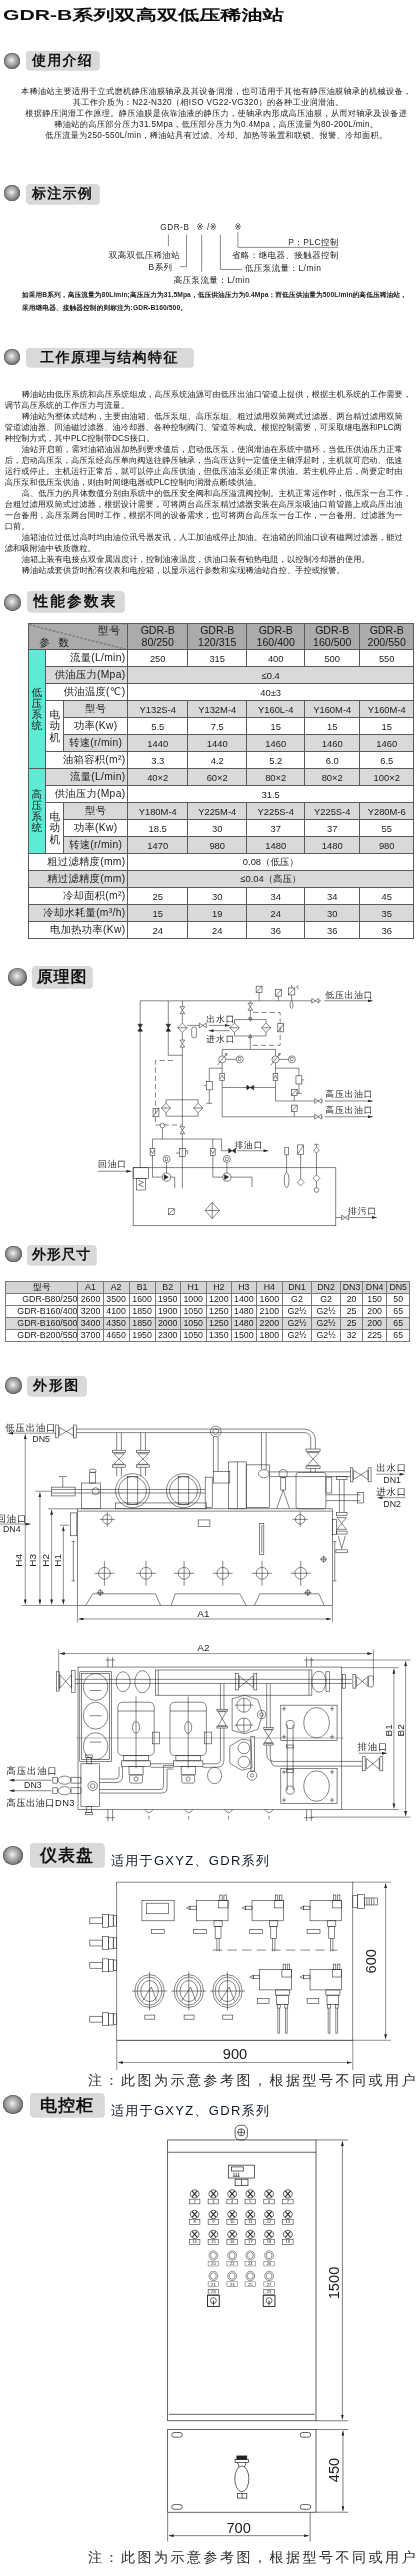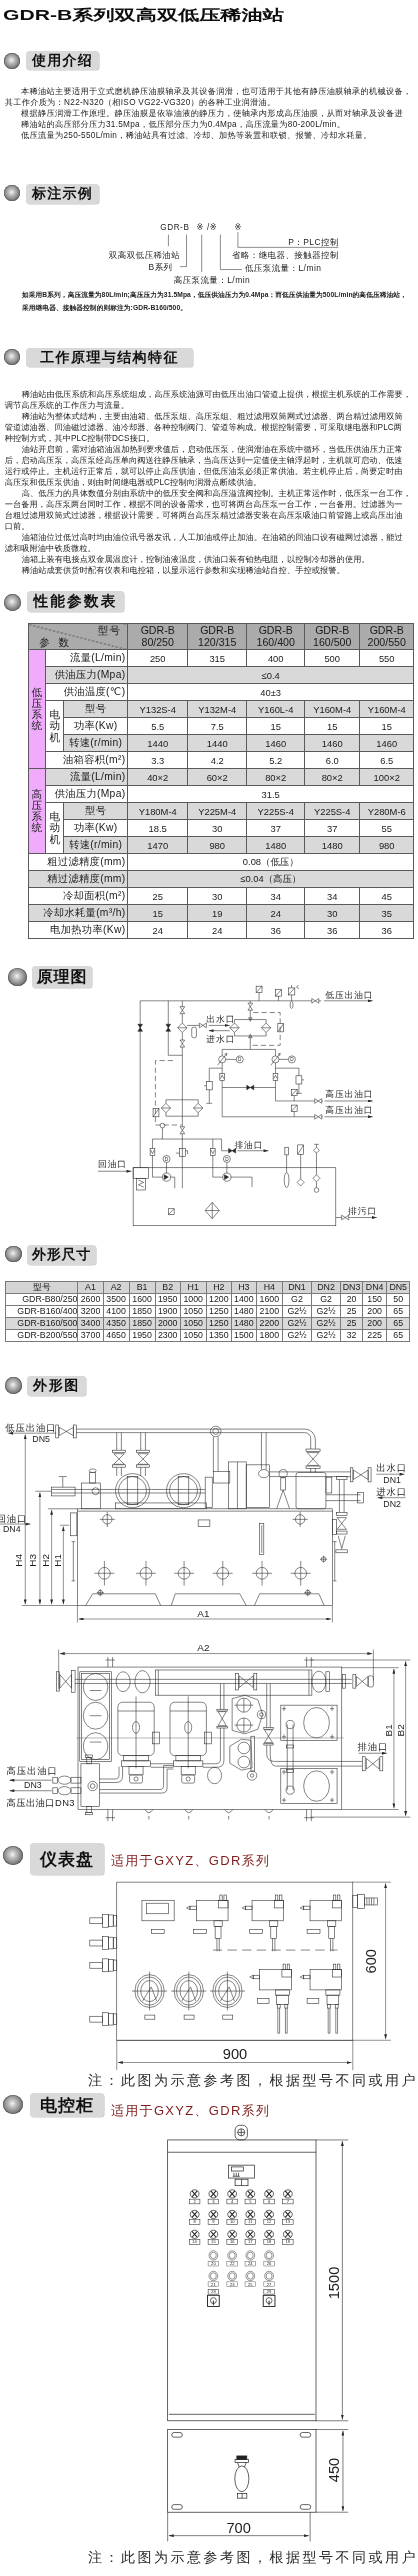--- a/index.html
+++ b/index.html
@@ -5,38 +5,38 @@
 *{box-sizing:border-box;}
 html,body{margin:0;padding:0;background:#ffffff;}
 #page{position:relative;width:418px;height:2576px;overflow:hidden;background:#ffffff;font-family:"Liberation Sans","DejaVu Sans",sans-serif;color:#1c1c1c;}
 .abs{position:absolute;}
 svg{overflow:visible;}
 svg text{font-family:"Liberation Sans","DejaVu Sans",sans-serif;fill:#1e1e1e;stroke:none;}
 .title{position:absolute;left:2.9px;top:5.9px;font-size:14.7px;font-weight:bold;line-height:19px;white-space:nowrap;transform:scaleX(1.44);transform-origin:0 0;color:#0e0e0e;}
 .ball{position:absolute;border-radius:50%;background:radial-gradient(circle at 47% 45%,#f6f6f6 0%,#d0d0d0 16%,#999999 46%,#5e5e5e 78%,#3e3e3e 100%);box-shadow:inset 0 0 0 0.6px #555;}
 .hbox{position:absolute;background:#d9d9d9;border-radius:3.5px;box-shadow:0.6px 0.6px 0.6px rgba(0,0,0,.22);display:flex;align-items:center;justify-content:center;font-weight:bold;color:#111;white-space:nowrap;}
 .hbox span{display:block;}
-.subtitle{position:absolute;left:111px;font-size:13px;line-height:15.2px;letter-spacing:1.3px;white-space:nowrap;color:#7f1d1d;}
+.subtitle{position:absolute;left:111px;font-size:13px;line-height:15.2px;letter-spacing:1.3px;white-space:nowrap;color:#0f172a;}
 .para{position:absolute;left:4.7px;white-space:nowrap;color:#222;}
 .para .ln{display:block;white-space:nowrap;}
-.intro .ln{font-size:8.2px;letter-spacing:0.3px;height:11px;line-height:11px;}
+.intro .ln{font-size:8.2px;letter-spacing:0.3px;height:11px;line-height:11px;text-align:center;}
 .intro .ln.first{padding-left:16.4px;}
 .prin .ln{font-size:8.2px;letter-spacing:0.1px;height:11px;line-height:11px;}
 .prin .ln.first{padding-left:17px;}
 .example{position:absolute;left:22px;font-size:6.7px;font-weight:bold;letter-spacing:0.1px;white-space:nowrap;color:#222;line-height:8.2px;}
 .note{position:absolute;left:88px;font-size:14px;letter-spacing:2.5px;line-height:10.6px;white-space:nowrap;color:#2a2a2a;}
 
 .ptable{position:absolute;left:27.6px;top:623px;width:385px;border-collapse:collapse;table-layout:fixed;border:1.2px solid #4d4d4d;color:#1a1a1a;}
 .ptable td{border:0.6px solid #5a5a5a;padding:0;text-align:center;vertical-align:middle;white-space:nowrap;overflow:hidden;font-size:9.4px;}
 .ptable tr{height:17px;}
 .ptable tr.hd{height:26px;}
 .ptable tr.hd td{background:#ababab;font-size:10.6px;line-height:11.7px;}
 .ptable tr.g td{background:#d9d9d9;}
 .ptable tr.w td{background:#ffffff;}
-.ptable tr td.grp{background:#f0abfc;font-size:10.6px;}
+.ptable tr td.grp{background:#5eead4;font-size:10.6px;}
 .ptable tr td.mot{background:#ffffff;font-size:10.6px;}
 .ptable td.lbl{font-size:10.3px;letter-spacing:0.3px;}
 .ptable td.lbl.r{text-align:right;padding-right:1.8px;}
 .ptable td.lbl.c{text-align:center;}
 .vt{display:inline-block;width:1.05em;line-height:1.06;white-space:normal;word-break:break-all;text-align:center;}
 .mline{display:block;}
 .ptable tr.hd td.corner{background:linear-gradient(to top right,transparent calc(50% - 0.4px),#3a3a3a 50%,transparent calc(50% + 0.4px)),#ababab;}
 .cwrap{position:relative;height:25px;}
 .c-model{position:absolute;right:5.9px;top:1.2px;font-size:10.6px;letter-spacing:1.2px;}
 .c-param{position:absolute;left:10.6px;bottom:0.6px;font-size:10.6px;letter-spacing:2.9px;}
@@ -66,21 +66,21 @@
 
 <div class="ball" style="left:4.1px;top:53px;width:16px;height:16.4px"></div>
 <div class="hbox" style="left:26px;top:51px;width:73px;height:19.4px;font-size:14px;letter-spacing:1.2px">
       <span>使用介绍</span>
     </div>
 <div class="para intro" style="top:86px">
   <span class="ln first">本稀油站主要适用于立式磨机静压油膜轴承及其设备润滑，也可适用于其他有静压油膜轴承的机械设备，</span>
   <span class="ln">其工作介质为：N22-N320（相ISO VG22-VG320）的各种工业润滑油。</span>
   <span class="ln first">根据静压润滑工作原理。静压油膜是依靠油液的静压力，使轴承内形成高压油膜，从而对轴承及设备进</span>
   <span class="ln first">稀油站的高压部分压力31.5Mpa，低压部分压力为0.4Mpa，高压流量为80-200L/min。</span>
-  <span class="ln first">低压流量为250-550L/min，稀油站具有过滤、冷却、加热等装置和联锁、报警、冷却水耗量。</span>
+  <span class="ln first">低压流量为250-550L/min，稀油站具有过滤、冷却、加热等装置和联锁、报警、冷却面积。</span>
 </div>
 
 <div class="ball" style="left:4.1px;top:185px;width:16px;height:16.4px"></div>
 <div class="hbox" style="left:26px;top:184px;width:73px;height:20px;font-size:14px;letter-spacing:1.2px">
       <span>标注示例</span>
     </div>
 
 <svg class="abs" style="left:0;top:217px" width="418" height="73" viewBox="0 0 713 125">
  <g font-size="14" letter-spacing="1">
   <text x="273" y="23">GDR-B</text>
@@ -115,22 +115,22 @@
   <span class="ln first">稀油站由低压系统和高压系统组成，高压系统油源可由低压出油口管道上提供，根据主机系统的工作需要，</span>
   <span class="ln">调节高压系统的工作压力与流量。</span>
   <span class="ln first">稀油站为整体式结构，主要由油箱、低压泵组、高压泵组、粗过滤用双筒网式过滤器、两台精过滤用双筒</span>
   <span class="ln">管道滤油器、回油磁过滤器、油冷却器、各种控制阀门、管道等构成。根据控制需要，可采取继电器和PLC两</span>
   <span class="ln">种控制方式，其中PLC控制带DCS接口。</span>
   <span class="ln first">油站开启前，需对油箱油温加热到要求值后，启动低压泵，使润滑油在系统中循环，当低压供油压力正常</span>
   <span class="ln">后，启动高压泵，高压泵经高压单向阀送往静压轴承，当高压达到一定值使主轴浮起时，主机就可启动、低速</span>
   <span class="ln">运行或停止。主机运行正常后，就可以停止高压供油，但低压油泵必须正常供油。若主机停止后，尚要定时由</span>
   <span class="ln">高压泵和低压泵供油，则由时间继电器或PLC控制向润滑点断续供油。</span>
   <span class="ln first">高、低压力的具体数值分别由系统中的低压安全阀和高压溢流阀控制。主机正常运作时，低压泵一台工作，</span>
+  <span class="ln">台粗过滤用双筒式过滤器，根据设计需要，可将两台高压泵精过滤器安装在高压泵吸油口前管路上或高压出油</span>
   <span class="ln">一台备用，高压泵两台同时工作，根据不同的设备需求，也可将两台高压泵一台工作，一台备用。过滤器为一</span>
-  <span class="ln">台粗过滤用双筒式过滤器，根据设计需要，可将两台高压泵精过滤器安装在高压泵吸油口前管路上或高压出油</span>
   <span class="ln">口前。</span>
   <span class="ln first">油箱油位过低过高时均由油位讯号器发讯，人工加油或停止加油。在油箱的回油口设有磁网过滤器，能过</span>
   <span class="ln">滤和吸附油中铁质微粒。</span>
   <span class="ln first">油箱上装有电接点双金属温度计，控制油液温度，供油口装有铂热电阻，以控制冷却器的使用。</span>
   <span class="ln first">稀油站成套供货时配有仪表和电控箱，以显示运行参数和实现稀油站自控、手控或报警。</span>
 </div>
 
 <div class="ball" style="left:3.5px;top:594px;width:17px;height:17px"></div>
 <div class="hbox" style="left:27px;top:591px;width:97px;height:21px;font-size:14.7px;letter-spacing:2.1px">
       <span>性能参数表</span>
@@ -843,21 +843,21 @@
   <text transform="translate(77 260) rotate(-90)" dy="6">H2</text>
   <text transform="translate(98 260) rotate(-90)" dy="6">H1</text>
   <text x="347" y="356">A1</text>
   <text x="347" y="414">A2</text>
   <text transform="translate(663 550) rotate(-90)" dy="6">B1</text>
   <text transform="translate(684 550) rotate(-90)" dy="6">B2</text>
  </g>
 </svg>
 
 <div class="ball" style="left:2.9px;top:1846px;width:20.5px;height:19.4px"></div>
-<div class="hbox" style="left:30px;top:1843px;width:74px;height:32px;font-size:17px;letter-spacing:1px">
+<div class="hbox" style="left:30px;top:1843px;width:74px;height:24px;font-size:17px;letter-spacing:1px">
       <span>仪表盘</span>
     </div>
 <div class="subtitle" style="top:1853px">适用于GXYZ、GDR系列</div>
 
 <svg class="abs" style="left:0;top:1871px" width="418" height="205" viewBox="0 0 713 350">
  <g stroke="#2e2e2e" fill="none" stroke-width="1">
   <rect x="199" y="19" width="403" height="270"></rect>
   <g stroke-width="0.9">
    <path d="M602 19 H667 M199 289 H667 M199 289 V340 M602 289 V340"></path>
    <path d="M658 21 V287" marker-start="url(#arrA)" marker-end="url(#arrA)"></path>

